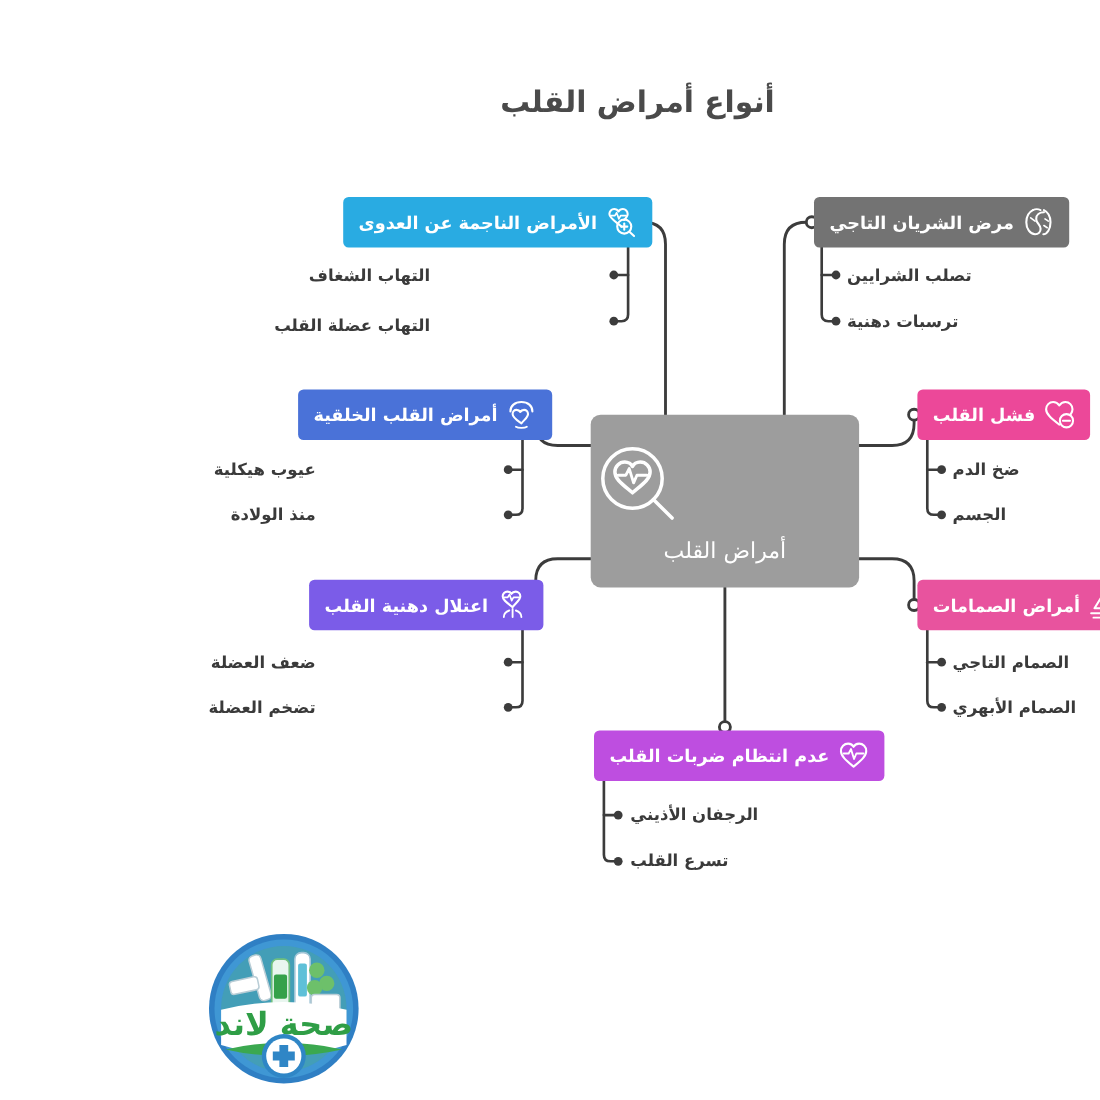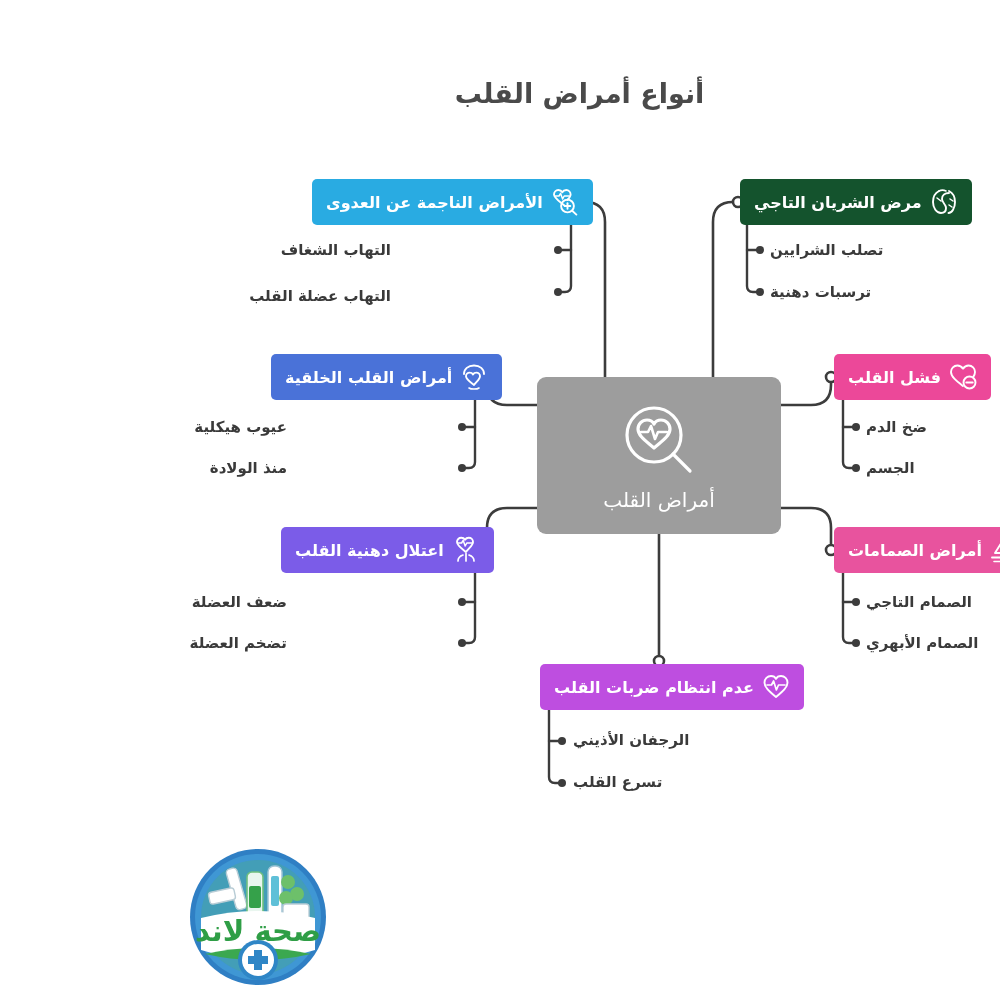--- a/index.html
+++ b/index.html
@@ -16,21 +16,21 @@
     position:absolute;left:0;right:0;top:78px;
     text-align:center;
     font-size:27px;font-weight:bold;color:#4a4a4a;
     letter-spacing:0px;
   }
 
   
   .center-node{
     position:absolute;left:378px;top:377px;width:244px;height:157px;
     background:#9d9d9d;border-radius:9px;
-    display:flex;flex-direction:column;align-items:center;justify-content:flex-start;
+    display:flex;flex-direction:column;align-items:flex-end;justify-content:flex-start;
     box-sizing:border-box;padding-top:22px;
   }
   .center-label{
     position:absolute;bottom:22px;left:0;right:0;text-align:center;
     color:#ffffff;font-size:20px;font-weight:normal;
   }
 
   
   .node{
     position:absolute;border-radius:5px;
@@ -148,21 +148,21 @@
         <circle cx="16.5" cy="18" r="6.4"></circle>
         <line x1="16.5" y1="15.2" x2="16.5" y2="20.8"></line>
         <line x1="13.7" y1="18" x2="19.3" y2="18"></line>
         <line x1="21.2" y1="22.7" x2="25.4" y2="26.6"></line>
       </svg>
     </span>
   </div>
   <div class="sub left" style="right:609px;top:243px;">التهاب الشغاف</div>
   <div class="sub left" style="right:609px;top:289px;">التهاب عضلة القلب</div>
 
-  <div class="node" style="left:581px;top:179px;background:#14532d;">
+  <div class="node" style="left:581px;top:179px;background:#737373;">
     <span class="node-txt">مرض الشريان التاجي</span>
     <span class="node-ico">
       <svg width="28" height="28" viewBox="0 0 28 28" fill="none" stroke="#ffffff" stroke-width="1.9" stroke-linecap="round" stroke-linejoin="round">
         <path d="M9 3 C5 5 3 9 3 14 C3 20 6.5 25 11 25 C14 25 16 23 16 20 C16 16 12 15 12 11 C12 7 15 5 19 5"></path>
         <path d="M19 3 C23 5 25 9 25 14 C25 20 22 25 18.5 25"></path>
         <path d="M9 3 C11 2 14 2 16 3" stroke-width="1.6"></path>
         <path d="M7 10 L11 13" stroke-width="1.5"></path>
         <path d="M20 11 L23 13" stroke-width="1.5"></path>
         <path d="M19 17 L22 19" stroke-width="1.5"></path>
       </svg>

